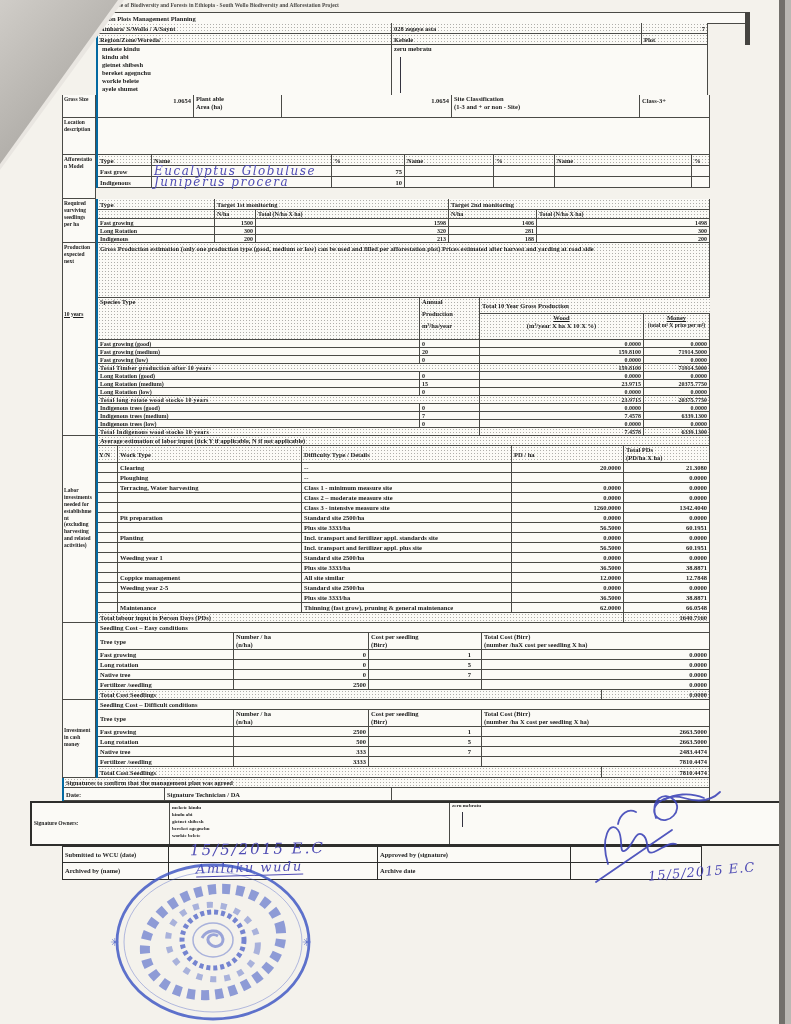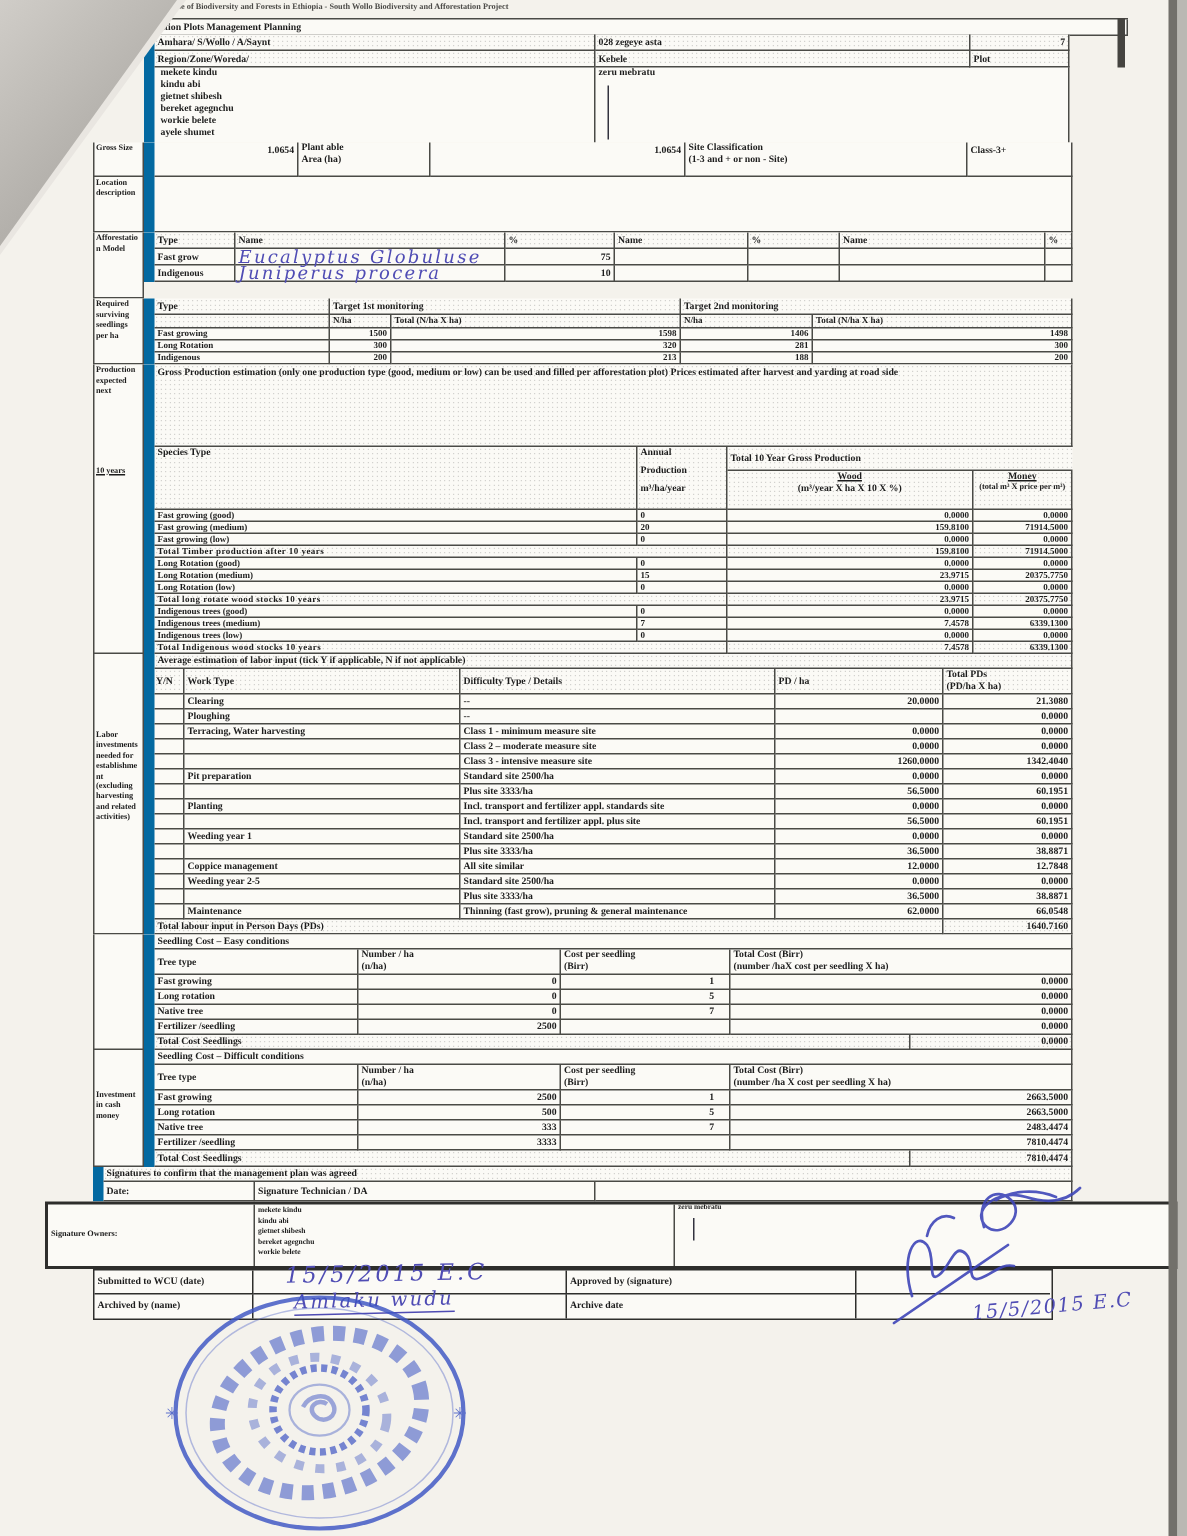--- a/index.html
+++ b/index.html
@@ -13,21 +13,21 @@
         clip-path:polygon(0 0,118px 0,0 164px);
         background:linear-gradient(135deg,#d0cdc8 0%,#b4b1ac 55%,#9d9a95 100%);z-index:40;}
   .fold2{position:absolute;left:0;top:0;width:124px;height:170px;
         clip-path:polygon(112px 0,124px 0,0 170px,0 152px);
         background:#e9e6e1;z-index:39;}
   .bar-dark{position:absolute;left:745px;top:12px;width:5px;height:33px;background:#454440;}
   
   .r{display:flex;}
   .c{box-sizing:border-box;border-right:1px solid #4a4a46;border-bottom:1px solid #4a4a46;
      padding:0 2px;overflow:hidden;white-space:nowrap;font-weight:700;font-size:6.5px;}
-  .sec{position:absolute;border-left:7px solid #0369a1;border-top:1px solid #4a4a46;background:#fbfaf6;}
+  .sec{position:absolute;border-left:2px solid #0369a1;border-top:1px solid #4a4a46;background:#fbfaf6;}
   .nb{border-top:none;}
   .dot{background-image:radial-gradient(rgba(50,50,48,.38) .5px,transparent .6px);background-size:3px 3px;}
   .num{text-align:right;}
   .wrap{white-space:normal;word-wrap:break-word;line-height:1.2;}
   .f5{font-size:5px;}
   .f6{font-size:6px;}
   .h8{height:8px;line-height:8px;}
   .h9{height:9px;line-height:9px;}
   .h10{height:10px;line-height:10px;}
   .h11{height:11px;line-height:11px;}

